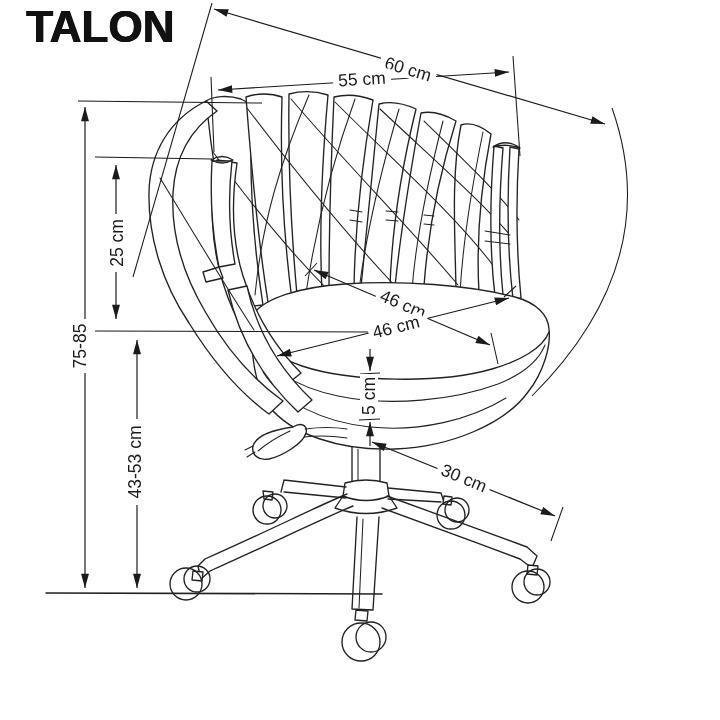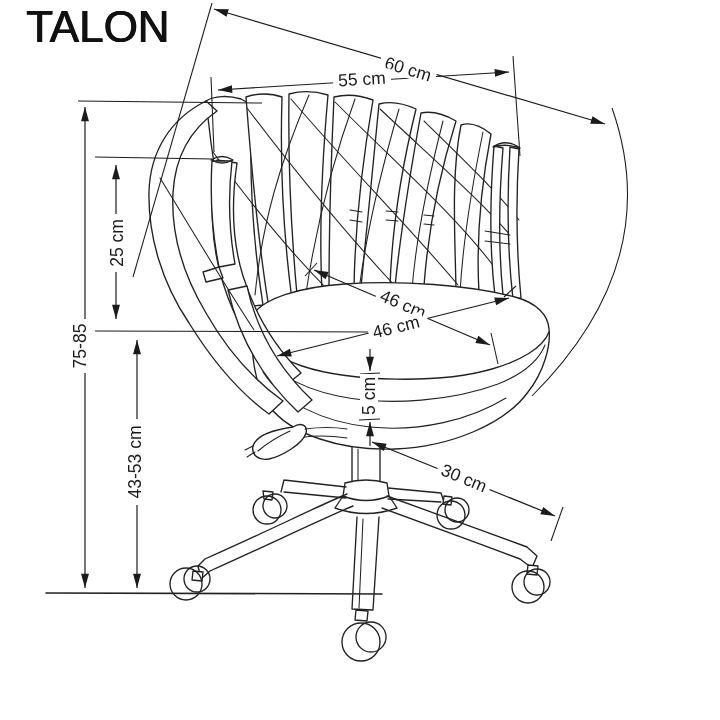--- a/index.html
+++ b/index.html
@@ -1,18 +1,18 @@
 <!DOCTYPE html>
 <html><head>
 <meta charset="utf-8">
 <style>
   html,body{margin:0;padding:0;background:#ffffff;}
   #stage{position:relative;width:720px;height:720px;background:#fff;overflow:hidden;
          font-family:"Liberation Sans", sans-serif;}
-  #brand{position:absolute;left:26px;top:2px;font-size:44px;font-weight:normal;
+  #brand{position:absolute;left:26px;top:2px;font-size:44px;font-weight:bold;
          letter-spacing:0px;color:#111;
          text-shadow:0.7px 0 #111, -0.3px 0 #111;}
   svg{position:absolute;left:0;top:0;}
   .chair path,.chair line,.chair circle{stroke:#222;stroke-width:1.35;fill:none;
         stroke-linecap:round;stroke-linejoin:round;}
   .chair path.wf{fill:#ffffff;}
   .chair path.thin{stroke-width:1.05;}
   .dims path,.dims line{stroke:#1b1b1b;stroke-width:1.2;fill:none;}
   .dims path.ext{stroke-width:1.05;}
   .dims text{font-size:17.5px;fill:#1b1b1b;}

